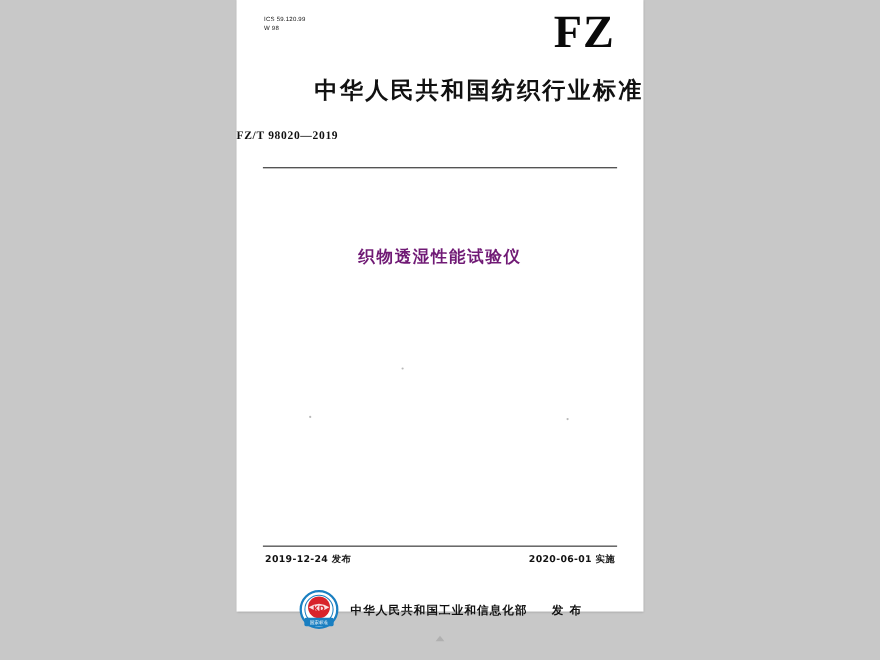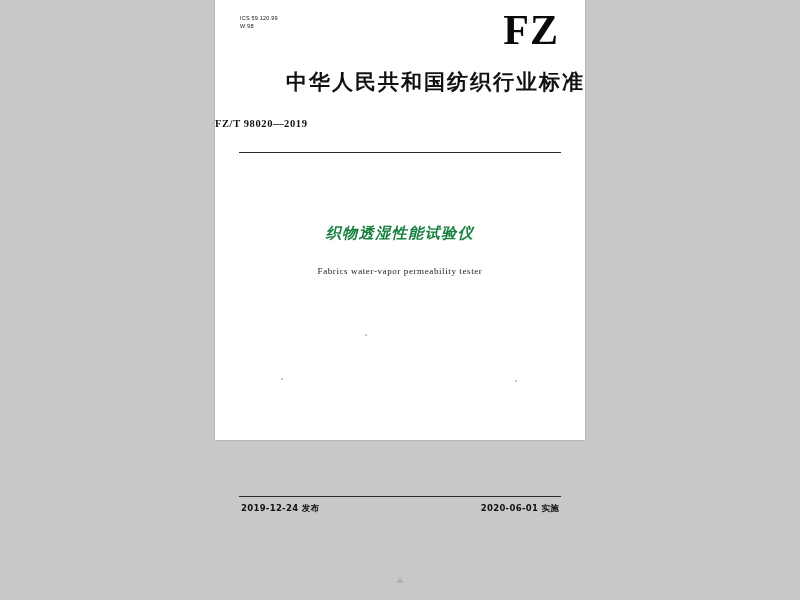--- a/index.html
+++ b/index.html
@@ -11,21 +11,21 @@
     width: 800px;
     height: 600px;
     overflow: hidden;
     font-family: "Liberation Sans", sans-serif;
   }
   .page {
     position: absolute;
     left: 215px;
     top: 0px;
     width: 370px;
-    height: 440px;
+    height: 556px;
     background: #ffffff;
     box-shadow: 0 0 2px rgba(0,0,0,0.25);
   }
   .ics-block {
     position: absolute;
     left: 25px;
     top: 14px;
     font-size: 5.5px;
     line-height: 8px;
     color: #111;
@@ -78,22 +78,21 @@
   .doc-title-cn {
     position: absolute;
     left: 0;
     right: 0;
     top: 224px;
     text-align: center;
     font-family: "DejaVu Sans", sans-serif;
     font-weight: bold;
     font-size: 15px;
     letter-spacing: 1.5px;
-    color: #15803d;
-    font-style: italic;
+    color: #701a75;
   }
   .doc-title-en {
     position: absolute;
     left: 0;
     right: 0;
     top: 266px;
     text-align: center;
     font-family: "Liberation Serif", serif;
     font-size: 9px;
     letter-spacing: 0.6px;
@@ -188,27 +187,42 @@
 
   <div class="fz-logo">FZ</div>
 
   <div class="cn-title">中华人民共和国纺织行业标准</div>
 
   <div class="std-no">FZ/T 98020—2019</div>
 
   <div class="rule-top"></div>
 
   <div class="doc-title-cn">织物透湿性能试验仪</div>
-  <div class="doc-title-en">Fabrics water-vapor permeability tester</div>
 
   <div class="dot dot-a"></div>
   <div class="dot dot-b"></div>
   <div class="dot dot-c"></div>
 
   <div class="rule-bottom"></div>
 
   <div class="date-left">2019-12-24 发布</div>
   <div class="date-right">2020-06-01 实施</div>
 
+  <div class="issuer-row">
+    <div class="emblem">
+      <svg viewBox="0 0 40 40" width="38" height="38" aria-hidden="true">
+        <circle cx="20" cy="19" r="17.5" fill="#ffffff" stroke="#1a7fc1" stroke-width="2.2"></circle>
+        <circle cx="20" cy="19" r="13.5" fill="#ffffff" stroke="#1a7fc1" stroke-width="1"></circle>
+        <circle cx="20" cy="17" r="10.5" fill="#d8232a"></circle>
+        <path d="M10 17 q10 -7 20 0 q-10 7 -20 0 z" fill="#ffffff" opacity="0.85"></path>
+        <text x="20" y="20" font-family="DejaVu Sans, sans-serif" font-size="7" font-weight="bold" fill="#d8232a" text-anchor="middle">KD</text>
+        <rect x="6" y="27" width="28" height="8" rx="1.5" fill="#1a7fc1"></rect>
+        <text x="20" y="33" font-family="DejaVu Sans, sans-serif" font-size="4.4" fill="#ffffff" text-anchor="middle">国家标准</text>
+      </svg>
+    </div>
+    <div class="issuer-text">
+      <span>中华人民共和国工业和信息化部</span><span class="publish">发 布</span>
+    </div>
+  </div>
 
 </div>
 
 <div class="caret"></div>
 
 </body></html>

